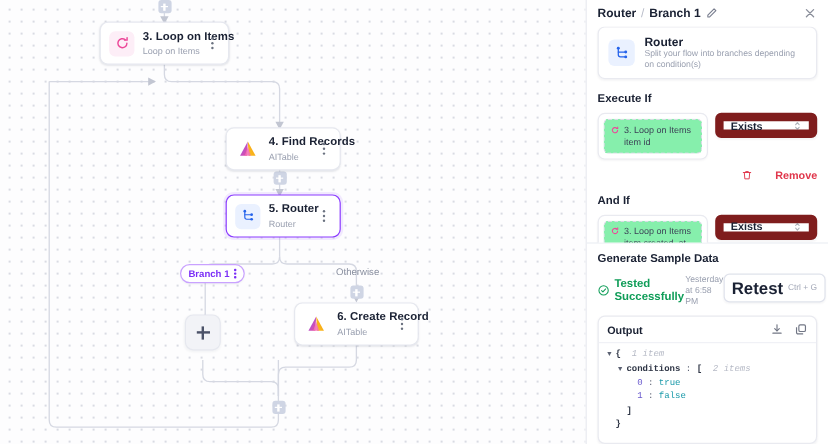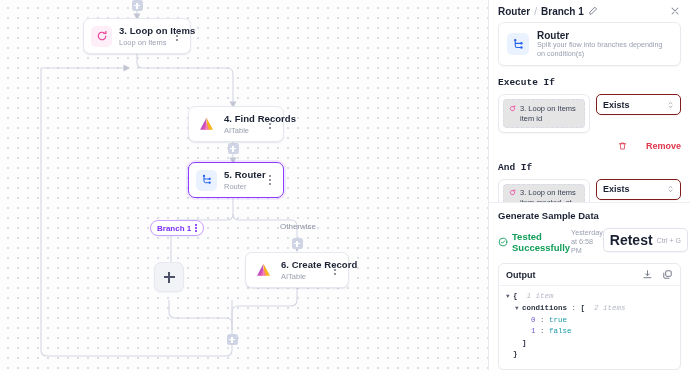--- a/index.html
+++ b/index.html
@@ -117,38 +117,38 @@
     border: 1px solid #e9eaf0; border-radius: 6px;
     background: #fff; padding: 7px 8px;
     display: flex; align-items: center; gap: 8px;
     box-shadow: 0 1px 1.5px rgba(25,30,60,.04);
   }
   .rc-ico { width: 22px; height: 22px; border-radius: 5px; background: #eaf1ff;
             display: flex; align-items: center; justify-content: center; flex: 0 0 auto; }
   .rc-title { font-size: 10px; font-weight: 700; color: #1a2133; }
   .rc-sub { font-size: 7.2px; color: #9aa0b0; margin-top: 0; line-height: 1.2; }
 
-  .sec-label { font-size: 9.5px; font-weight: 700; color: #1a2133; margin: 11px 0 6px; font-family: Liberation Mono, monospace; }
+  .sec-label { font-size: 9.5px; font-weight: 700; color: #1a2133; margin: 11px 0 6px; }
 
   .cond-row { display: flex; align-items: flex-start; gap: 6px; }
   .cond-chipbox {
     flex: 0 0 92px;
     border: 1px solid #e9eaf0; border-radius: 6px; background: #fff;
     padding: 4px; box-shadow: 0 1px 1.5px rgba(25,30,60,.04);
   }
   .cond-chip {
-    border: 1px dashed #d8dbe5; border-radius: 4px; background: #e5e5e5;
+    border: 1px dashed #d8dbe5; border-radius: 4px; background: #86efac;
     padding: 3.5px 5px; display: flex; align-items: flex-start; gap: 4px;
   }
   .chip-dot { width: 7px; height: 7px; flex: 0 0 auto; margin-top: 1px; }
   .chip-txt { font-size: 7.5px; color: #3b4256; line-height: 1.3; word-break: break-word; }
 
   .select-box {
     flex: 1 1 auto;
-    height: 21px; border: 1px solid #7f1d1d; border-radius: 5px; background: #fff;
+    height: 21px; border: 7px solid #7f1d1d; border-radius: 5px; background: #fff;
     display: flex; align-items: center; justify-content: space-between;
     padding: 0 6px; cursor: pointer;
     box-shadow: 0 1px 1.5px rgba(25,30,60,.04);
   }
   .select-val { font-size: 9px; font-weight: 600; color: #1a2133; }
   .select-caret { width: 7px; height: 10px; opacity: .55; }
 
   .remove-row { display: flex; justify-content: flex-end; margin-top: 8px; }
   .remove-btn { display: flex; align-items: center; gap: 19px; cursor: pointer; }
   .remove-txt { font-size: 9px; font-weight: 600; color: #e0364b; }

